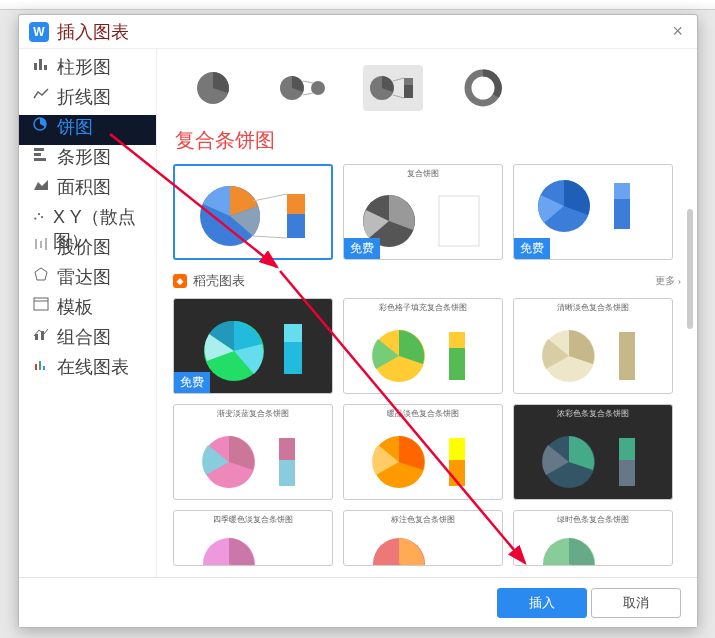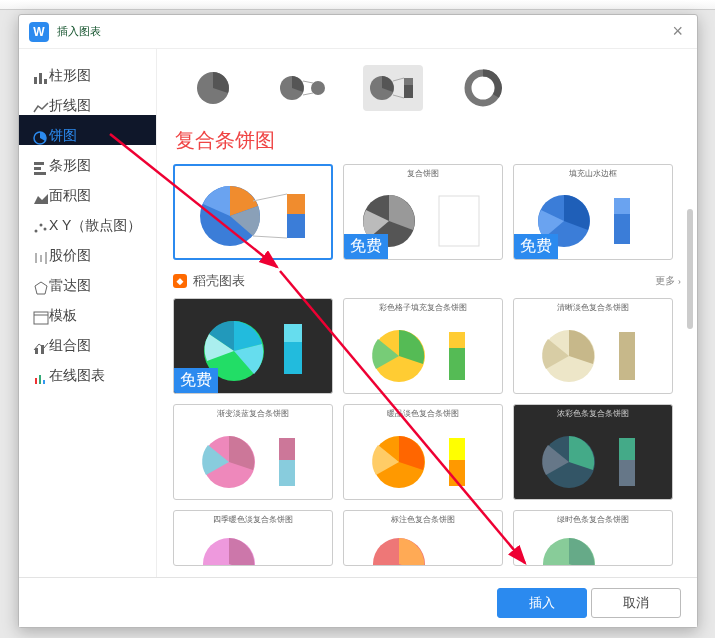--- a/index.html
+++ b/index.html
@@ -1,36 +1,36 @@
 <!DOCTYPE html>
 <html><head>
 <meta charset="utf-8">
 <style>
   * { box-sizing: border-box; margin: 0; padding: 0; }
   body { font-family: "Microsoft YaHei", sans-serif; background: #e8e8e8; width: 715px; height: 638px; overflow: hidden; position: relative; }
   .top-strip { height: 10px; background: linear-gradient(#fff,#f6f6f6); border-bottom:1px solid #ccc; }
   .dialog { position: absolute; top: 14px; left: 18px; width: 680px; height: 614px; background: #fff; border: 1px solid #b8b8b8; box-shadow: 0 4px 16px rgba(0,0,0,.25); border-radius: 3px; }
   .titlebar { display:flex; align-items:center; height:34px; padding:0 10px; border-bottom:1px solid #eee; }
   .app-icon { width:20px; height:20px; background:#2b8aef; border-radius:4px; margin-right:8px; display:flex; align-items:center; justify-content:center; color:#fff; font-weight:bold; font-size:12px; }
-  .title { font-size:11px; color:#14532d; flex:1; }
+  .title { font-size:18px; color:#7f1d1d; flex:1; }
   .close-x { font-size:18px; color:#888; cursor:pointer; padding:0 4px; }
   .body { display:flex; height: calc(100% - 34px - 50px); }
   .sidebar { width:138px; border-right:1px solid #eee; padding-top:6px; }
-  .side-item { display:flex; align-items:flex-end; height:30px; padding:0 14px; font-size:14px; color:#444; cursor:pointer; }
+  .side-item { display:flex; align-items:flex-start; height:30px; padding:0 14px; font-size:18px; color:#444; cursor:pointer; gap:8px; }
   .side-item.selected { color:#2b8aef; background:#0f172a; }
   .side-icon { width:16px; height:14px; display:inline-block; }
   .main { flex:1; overflow:auto; padding:12px 16px 0 16px; position:relative; }
   .subtype-row { display:flex; gap:30px; padding:4px 0 10px 10px; }
   .st { width:60px; height:46px; display:flex; align-items:center; justify-content:center; border-radius:4px; cursor:pointer; }
   .st.sel { background:#e6e6e6; }
   .section-title { font-size:20px; font-weight:normal; color:#ef4444; margin:6px 0 10px 2px; }
   .grid { display:flex; flex-wrap:wrap; gap:10px; }
   .card { width:160px; height:96px; border:1px solid #ccc; border-radius:3px; position:relative; background:#fff; cursor:pointer; overflow:hidden; }
   .card.selected { border:2px solid #2b8aef; }
-  .free-tag { position:absolute; left:0; bottom:0; background:#2b8aef; color:#fff; font-size:16px; padding:2px 6px; }
+  .free-tag { position:absolute; left:0; bottom:0; background:#2b8aef; color:#fff; font-size:12px; padding:2px 6px; }
   .dkrow { display:flex; align-items:center; margin:12px 0 8px 0; }
   .dk-icon { width:14px; height:14px; background:#ff6a00; border-radius:3px; margin-right:6px; display:inline-flex; align-items:center; justify-content:center; color:#fff; font-size:9px; }
   .dk-title { font-size:13px; color:#555; flex:1; }
   .more { font-size:10px; color:#888; cursor:pointer;font-family:Liberation Serif, serif; }
   .footer { position:absolute; bottom:0; left:0; right:0; height:50px; border-top:1px solid #e3e3e3; display:flex; justify-content:flex-end; align-items:center; gap:4px; padding:0 16px; background:#fff; }
   .btn { min-width:90px; height:30px; border-radius:3px; font-size:13px; display:flex; align-items:center; justify-content:center; cursor:pointer; }
   .btn.primary { background:#2b8aef; color:#fff; border:1px solid #2b8aef; }
   .btn.secondary { background:#fff; color:#444; border:1px solid #bbb;font-family:Liberation Serif, serif; }
   .card-title { font-size:8px; text-align:center; color:#666; padding:3px 0 1px; }
   .scrollbar { position:absolute; right:4px; top:160px; width:6px; height:120px; background:#ccc; border-radius:3px; }
@@ -190,21 +190,20 @@
           <div class="card-title">复合饼图</div>
           <svg width="160" height="82" viewBox="0 0 160 82">
             <circle cx="45" cy="41" r="26" fill="#555"></circle>
             <path d="M45 41 L45 15 A26 26 0 0 1 69 50 Z" fill="#999"></path>
             <path d="M45 41 L25 58 A26 26 0 0 1 22 30 Z" fill="#bbb"></path>
             <rect x="95" y="16" width="40" height="50" fill="none" stroke="#ddd"></rect>
           </svg>
           <div class="free-tag">免费</div>
         </div>
         <div class="card">
-          <div class="card-title">填充山水边框</div>
           <svg width="160" height="82" viewBox="0 0 160 82">
             <circle cx="50" cy="41" r="26" fill="#3b7dd8"></circle>
             <path d="M50 41 L50 15 A26 26 0 0 1 74 50 Z" fill="#1f5fb8"></path>
             <path d="M50 41 L30 58 A26 26 0 0 1 27 30 Z" fill="#6aa3f0"></path>
             <rect x="100" y="18" width="16" height="46" fill="#3b7dd8"></rect>
             <rect x="100" y="18" width="16" height="16" fill="#6aa3f0"></rect>
           </svg>
           <div class="free-tag">免费</div>
         </div>
       </div>

